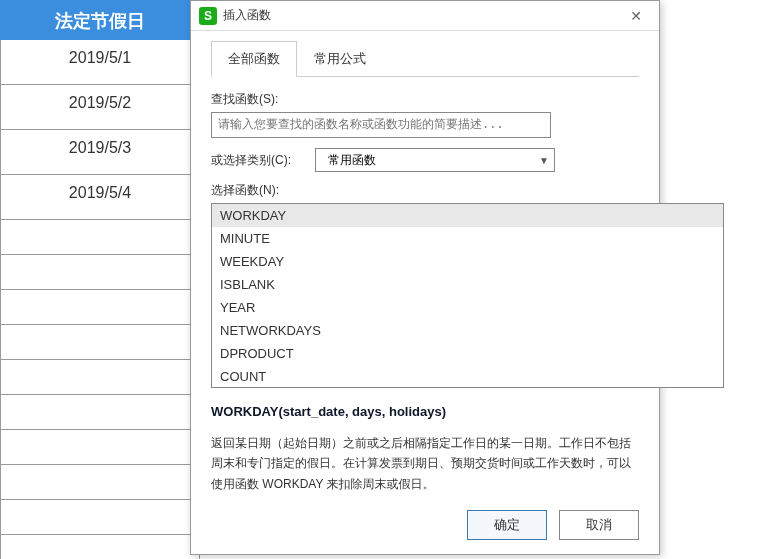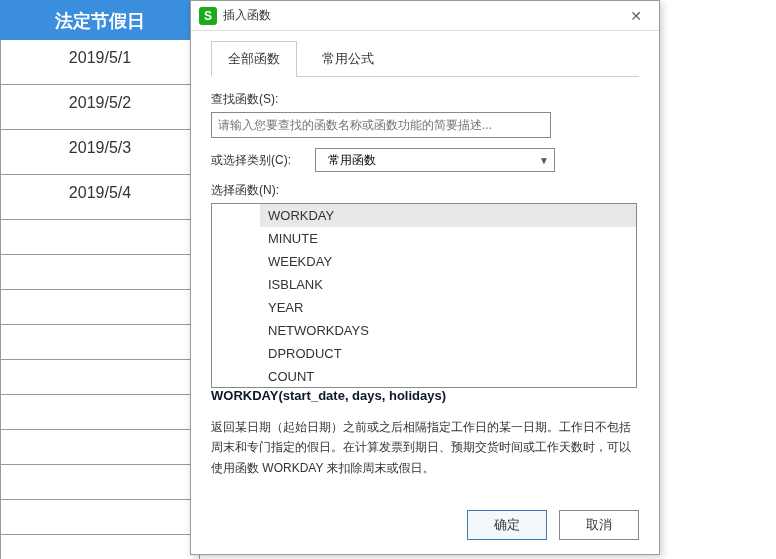--- a/index.html
+++ b/index.html
@@ -96,21 +96,20 @@
     
     .dialog-body {
       padding: 10px 20px;
     }
     
     
     .tabs {
       display: flex;
       border-bottom: 1px solid #ccc;
       margin-bottom: 14px;
-      gap: 8px;
     }
     .tab {
       padding: 8px 16px;
       cursor: pointer;
       font-size: 13px;
       color: #333;
       border: 1px solid transparent;
       border-bottom: none;
       margin-bottom: -1px;
     }
@@ -125,21 +124,21 @@
       color: #333;
       margin-bottom: 4px;
     }
     
     .search-input {
       width: 340px;
       height: 26px;
       padding: 2px 6px;
       border: 1px solid #888;
       font-size: 12px;
-      font-family: Liberation Sans, sans-serif;
+      font-family: Liberation Mono, monospace;
       margin-bottom: 10px;
     }
     
     .category-row {
       display: flex;
       align-items: center;
       margin-bottom: 10px;
       gap: 24px;
     }
     .category-select {
@@ -162,26 +161,26 @@
       position: absolute;
       right: 6px;
       top: 50%;
       transform: translateY(-50%);
       pointer-events: none;
       font-size: 10px;
       color: #555;
     }
     
     .func-list {
-      width: 426px;
+      width: 513px;
       height: 185px;
       border: 1px solid #888;
       overflow-y: scroll;
       background: #fff;
-      padding-left: 48px;
+      margin-bottom: 16px;
     }
     .func-list::-webkit-scrollbar {
       width: 17px;
     }
     .func-list::-webkit-scrollbar-track {
       background: #f0f0f0;
       border-left: 1px solid #ccc;
     }
     .func-list::-webkit-scrollbar-thumb {
       background: #c0c0c0;

